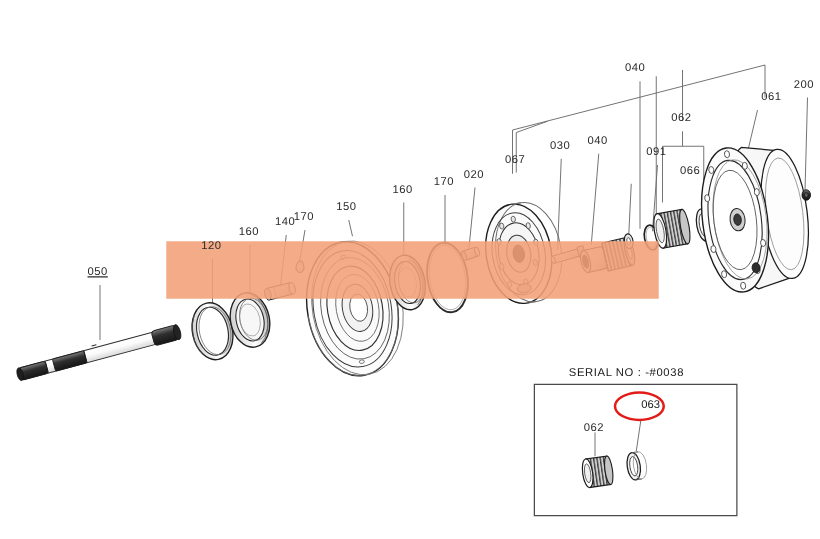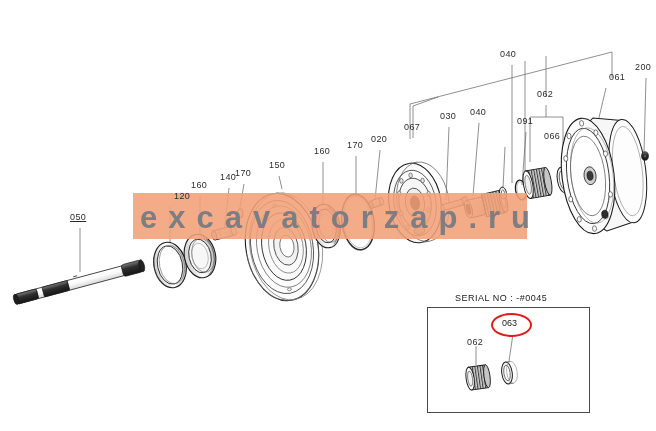--- a/index.html
+++ b/index.html
@@ -57,31 +57,30 @@
     border:2.4px solid #e01b18;
     border-radius:50%;
     z-index:9;
     background:#ffffff;
   }
   .hl-label{
     position:absolute;
     z-index:10;
     font-size:9px;
     color:#1a1a1a;
-    text-align:center;
+    text-align:right;
     white-space:nowrap;
   }
 </style>
 </head>
 <body>
 
 <div id="stage">
 
   <div class="wm-band" style="left:133px;top:193px;width:394px;height:46px;"></div>
-  <div class="wm-text" style="left:140px;top:200px;">excavatorzap.ru</div>
 
   <svg id="svg-layer" viewBox="0 0 656 431">
     <defs>
       <linearGradient id="shaftGrad" x1="0" y1="0" x2="0" y2="1">
         <stop offset="0%" stop-color="#ffffff"></stop>
         <stop offset="45%" stop-color="#fbfbfb"></stop>
         <stop offset="100%" stop-color="#d8d8d8"></stop>
       </linearGradient>
       <linearGradient id="darkGrad" x1="0" y1="0" x2="0" y2="1">
         <stop offset="0%" stop-color="#7a7a7a"></stop>
@@ -360,37 +359,37 @@
         <g stroke="#6b6b6b" stroke-width="0.75">
           <line x1="476" y1="346" x2="476" y2="365"></line>
           <line x1="513" y1="334" x2="509" y2="361"></line>
         </g>
       </g>
 
     </g>
   </svg>
 
   <div class="callout" style="left:70px;top:212px;text-decoration:underline;">050</div>
-  <div class="callout" style="left:174px;top:191px;">120</div>
+  <div class="callout" style="left:161px;top:191px;">120</div>
   <div class="callout" style="left:191px;top:180px;">160</div>
   <div class="callout" style="left:220px;top:172px;">140</div>
   <div class="callout" style="left:235px;top:168px;">170</div>
   <div class="callout" style="left:269px;top:160px;">150</div>
   <div class="callout" style="left:314px;top:146px;">160</div>
   <div class="callout" style="left:347px;top:140px;text-align:right;">170</div>
   <div class="callout" style="left:371px;top:134px;">020</div>
   <div class="callout" style="left:404px;top:122px;">067</div>
   <div class="callout" style="left:440px;top:111px;">030</div>
   <div class="callout" style="left:470px;top:107px;">040</div>
   <div class="callout" style="left:496px;top:131px;margin-left:48px;">066</div>
   <div class="callout" style="left:517px;top:116px;">091</div>
   <div class="callout" style="left:537px;top:89px;">062</div>
   <div class="callout" style="left:500px;top:49px;">040</div>
   <div class="callout" style="left:597px;top:72px;margin-left:12px;">061</div>
   <div class="callout" style="left:635px;top:62px;">200</div>
 
-  <div class="serial-title" style="left:455px;top:293px;">SERIAL NO : -#0045</div>
+  <div class="serial-title" style="left:455px;top:293px;">SERIAL NO : -#0038</div>
   <div class="serial-box" style="left:427px;top:307px;width:161px;height:104px;"></div>
   <div class="callout" style="left:467px;top:337px;">062</div>
   <div class="hl-ellipse" style="left:491px;top:313px;width:37px;height:20px;"></div>
   <div class="hl-label" style="left:491px;top:318px;width:37px;">063</div>
 
 </div>
 
 </body></html>

